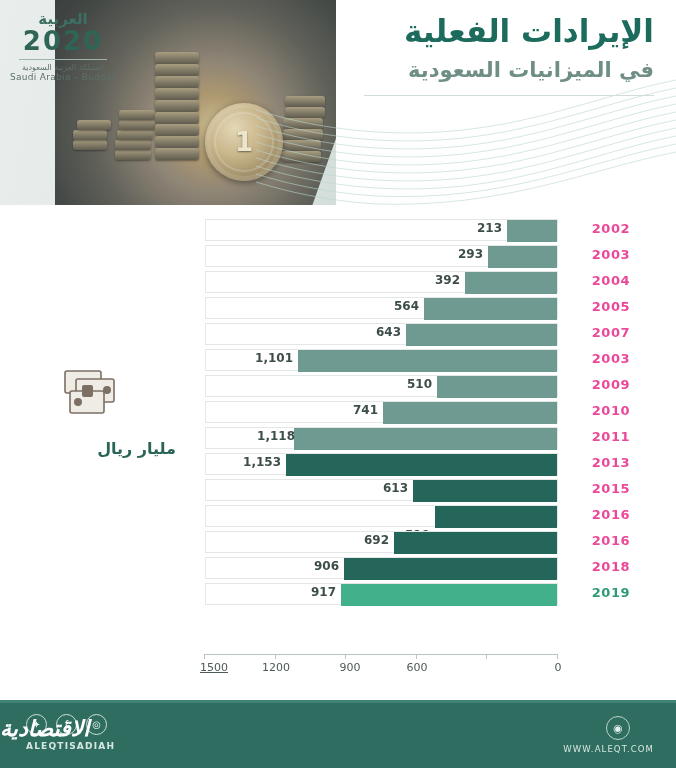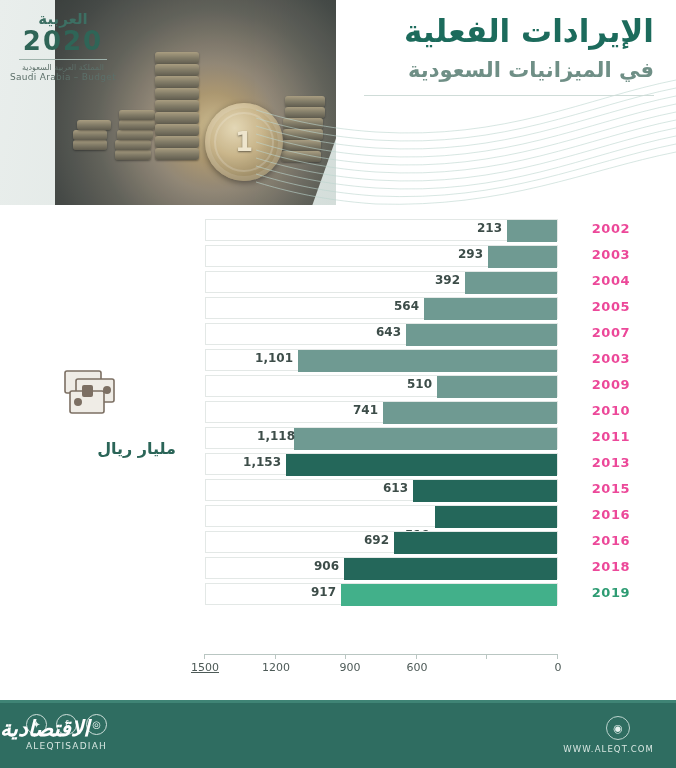--- a/index.html
+++ b/index.html
@@ -292,20 +292,21 @@
     font-size: 10px;
     color: #eaf3f0;
   }
   .social-handle {
     position: absolute;
     top: 41px;
     left: 26px;
     font-size: 9px;
     letter-spacing: 1.2px;
     color: #d7e6e1;
+    font-weight: bold;
   }
   .footer-brand {
     position: absolute;
     top: 16px;
     left: 0; right: 0;
     text-align: left;
     font-size: 22px;
     font-weight: bold;
     letter-spacing: 0;
     font-style: italic;
@@ -503,21 +504,21 @@
           <div class="bar light" style="width: 216px;"></div>
         </div>
         <div class="val" style="right: 340px;">917</div>
         <div class="year hl">2019</div>
       </div>
     </div>
 
   <div class="axis" id="axis">
     <div class="axis-line"></div>
   <div class="tick" style="right: 353px;"></div>
-      <div class="tick-label" style="right: 353px; text-decoration: underline;">1500</div>
+      <div class="tick-label" style="right: 344px; text-decoration: underline;">1500</div>
       <div class="tick" style="right: 282px;"></div>
       <div class="tick-label" style="right: 282px;">1200</div>
       <div class="tick" style="right: 212px;"></div>
       <div class="tick-label" style="right: 208px;">900</div>
       <div class="tick" style="right: 141px;"></div>
       <div class="tick-label" style="right: 141px;">600</div>
       <div class="tick" style="right: 71px;"></div>
       <div class="tick-label" style="right: 76px; margin-top: 46px;">300</div>
       <div class="tick" style="right: 0px;"></div>
       <div class="tick-label" style="right: 0px;">0</div>

